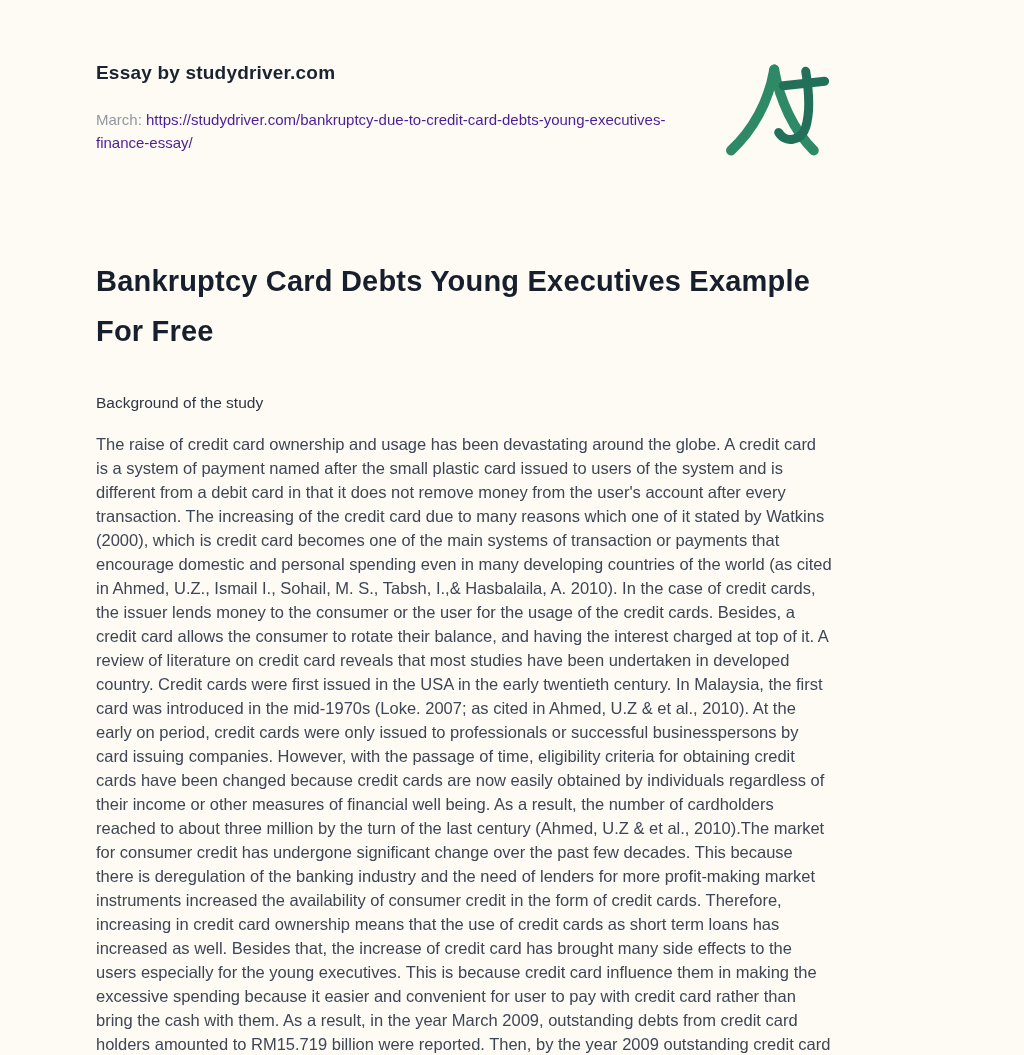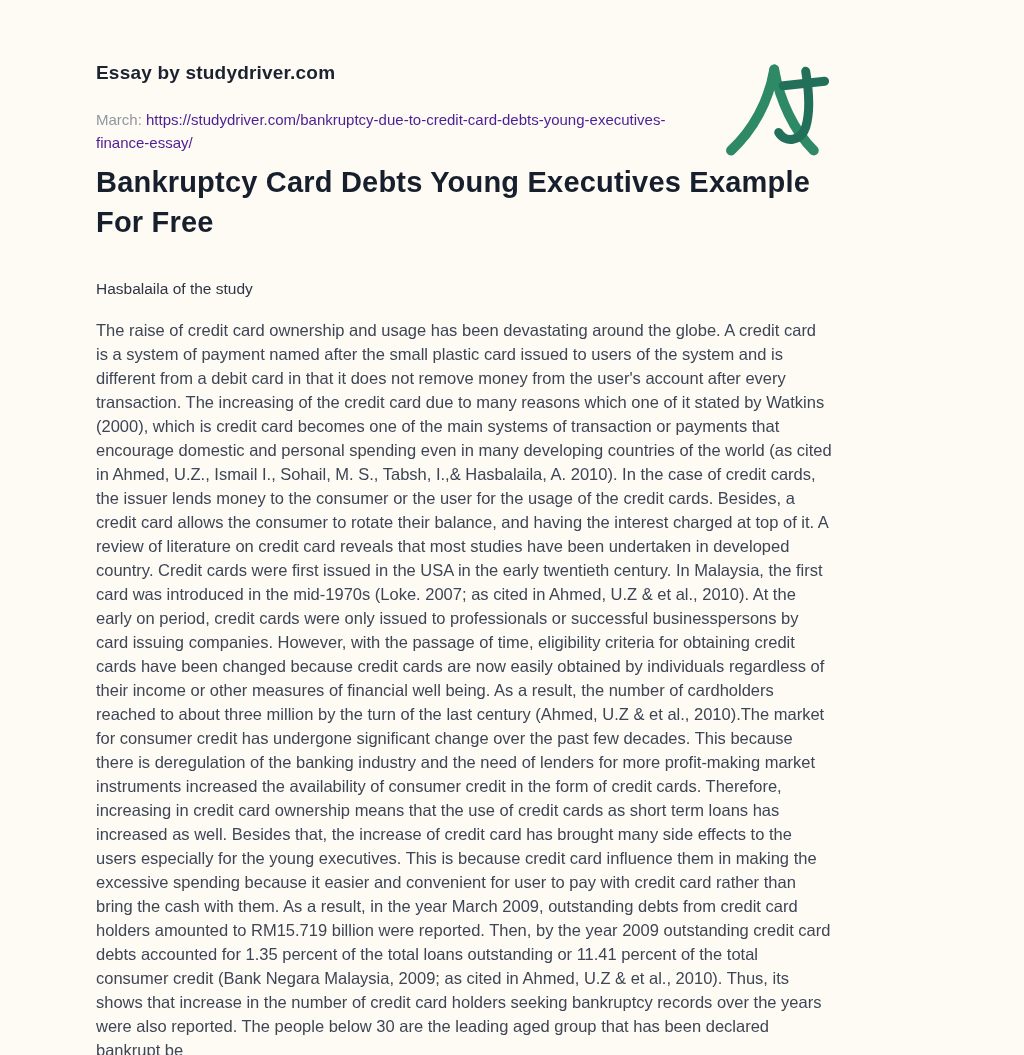--- a/index.html
+++ b/index.html
@@ -42,22 +42,23 @@
     text-decoration: none;
     cursor: pointer;
     text-align: right;
   }
   .logo {
     flex: 0 0 auto;
     margin-top: 0;
     margin-right: 2px;
   }
   .title {
+    margin-top: 94px;
     font-size: 29px;
-    line-height: 40px;
+    line-height: 50px;
     font-weight: 700;
     color: #171e2c;
     max-width: 845px;
     letter-spacing: 0.2px;
   }
   .section-heading {
     margin-top: 38px;
     font-size: 15.5px;
     font-weight: 400;
     color: #2e3646;
@@ -93,17 +94,17 @@
 
           <path d="M68 26 L114 21" stroke="#23705a" stroke-width="10"></path>
           <path d="M93 10 C97 34 98 56 93 72 C88 88 70 90 63 78" stroke="#23705a" stroke-width="10"></path>
         </g>
       </svg>
     </div>
   </header>
 
   <main>
     <h1 class="title">Bankruptcy Card Debts Young Executives Example For Free</h1>
-    <h3 class="section-heading">Hasbalaila of the study</h3>
+    <h3 class="section-heading">Background of the study</h3>
     <p class="essay-body">The raise of credit card ownership and usage has been devastating around the globe. A credit card is a system of payment named after the small plastic card issued to users of the system and is different from a debit card in that it does not remove money from the user's account after every transaction. The increasing of the credit card due to many reasons which one of it stated by Watkins (2000), which is credit card becomes one of the main systems of transaction or payments that encourage domestic and personal spending even in many developing countries of the world (as cited in Ahmed, U.Z., Ismail I., Sohail, M. S., Tabsh, I.,&amp; Hasbalaila, A. 2010). In the case of credit cards, the issuer lends money to the consumer or the user for the usage of the credit cards. Besides, a credit card allows the consumer to rotate their balance, and having the interest charged at top of it. A review of literature on credit card reveals that most studies have been undertaken in developed country. Credit cards were first issued in the USA in the early twentieth century. In Malaysia, the first card was introduced in the mid-1970s (Loke. 2007; as cited in Ahmed, U.Z &amp; et al., 2010). At the early on period, credit cards were only issued to professionals or successful businesspersons by card issuing companies. However, with the passage of time, eligibility criteria for obtaining credit cards have been changed because credit cards are now easily obtained by individuals regardless of their income or other measures of financial well being. As a result, the number of cardholders reached to about three million by the turn of the last century (Ahmed, U.Z &amp; et al., 2010).The market for consumer credit has undergone significant change over the past few decades. This because there is deregulation of the banking industry and the need of lenders for more profit-making market instruments increased the availability of consumer credit in the form of credit cards. Therefore, increasing in credit card ownership means that the use of credit cards as short term loans has increased as well. Besides that, the increase of credit card has brought many side effects to the users especially for the young executives. This is because credit card influence them in making the excessive spending because it easier and convenient for user to pay with credit card rather than bring the cash with them. As a result, in the year March 2009, outstanding debts from credit card holders amounted to RM15.719 billion were reported. Then, by the year 2009 outstanding credit card debts accounted for 1.35 percent of the total loans outstanding or 11.41 percent of the total consumer credit (Bank Negara Malaysia, 2009; as cited in Ahmed, U.Z &amp; et al., 2010). Thus, its shows that increase in the number of credit card holders seeking bankruptcy records over the years were also reported. The people below 30 are the leading aged group that has been declared bankrupt be</p>
   </main>
 
 </div>
 
 </body></html>

